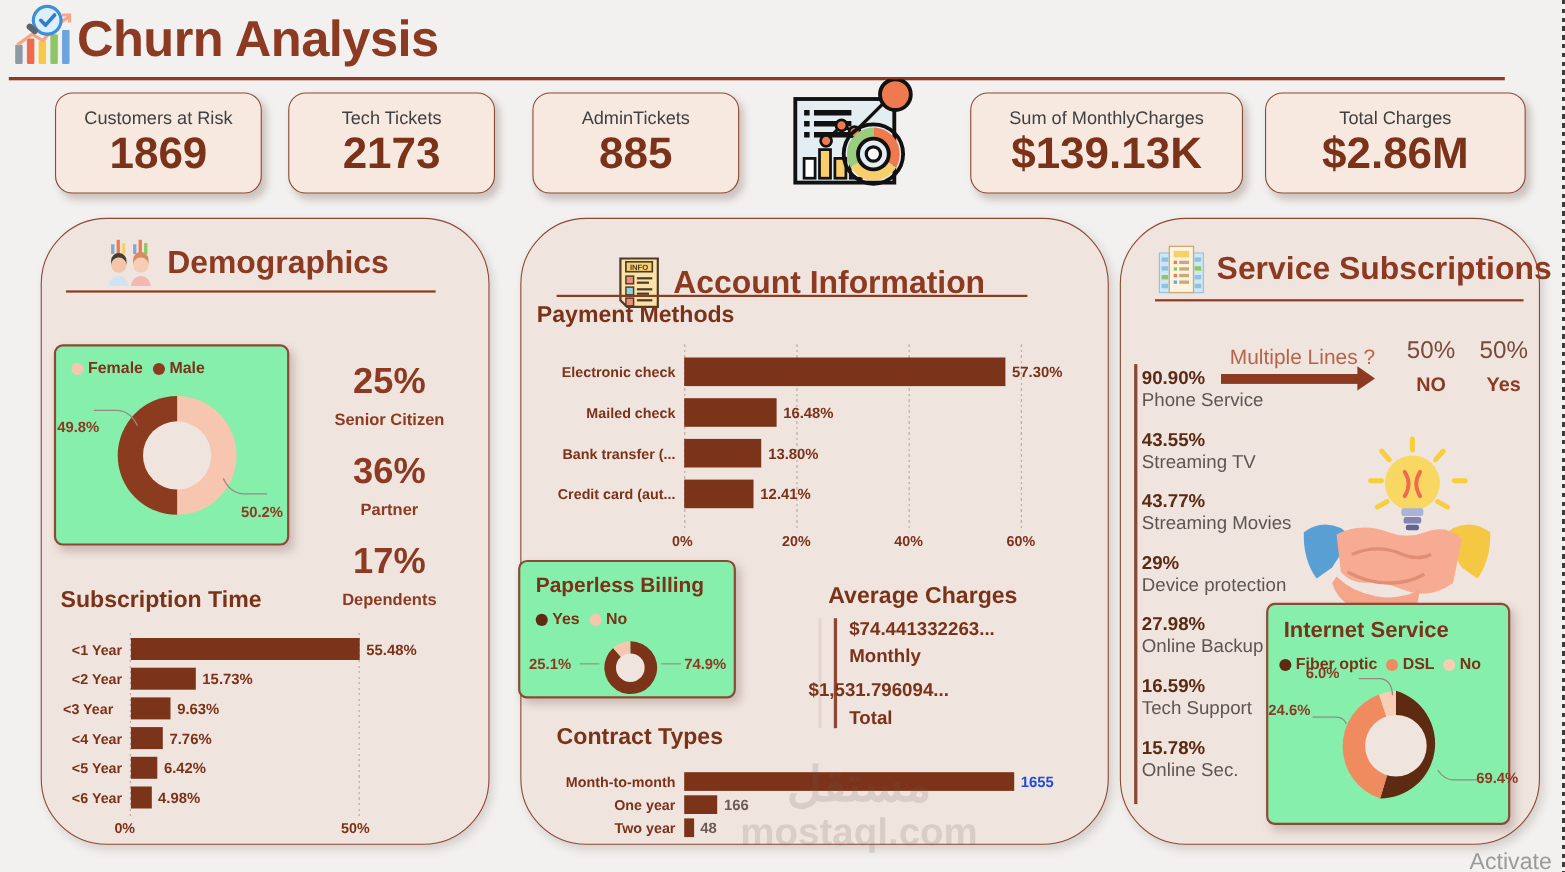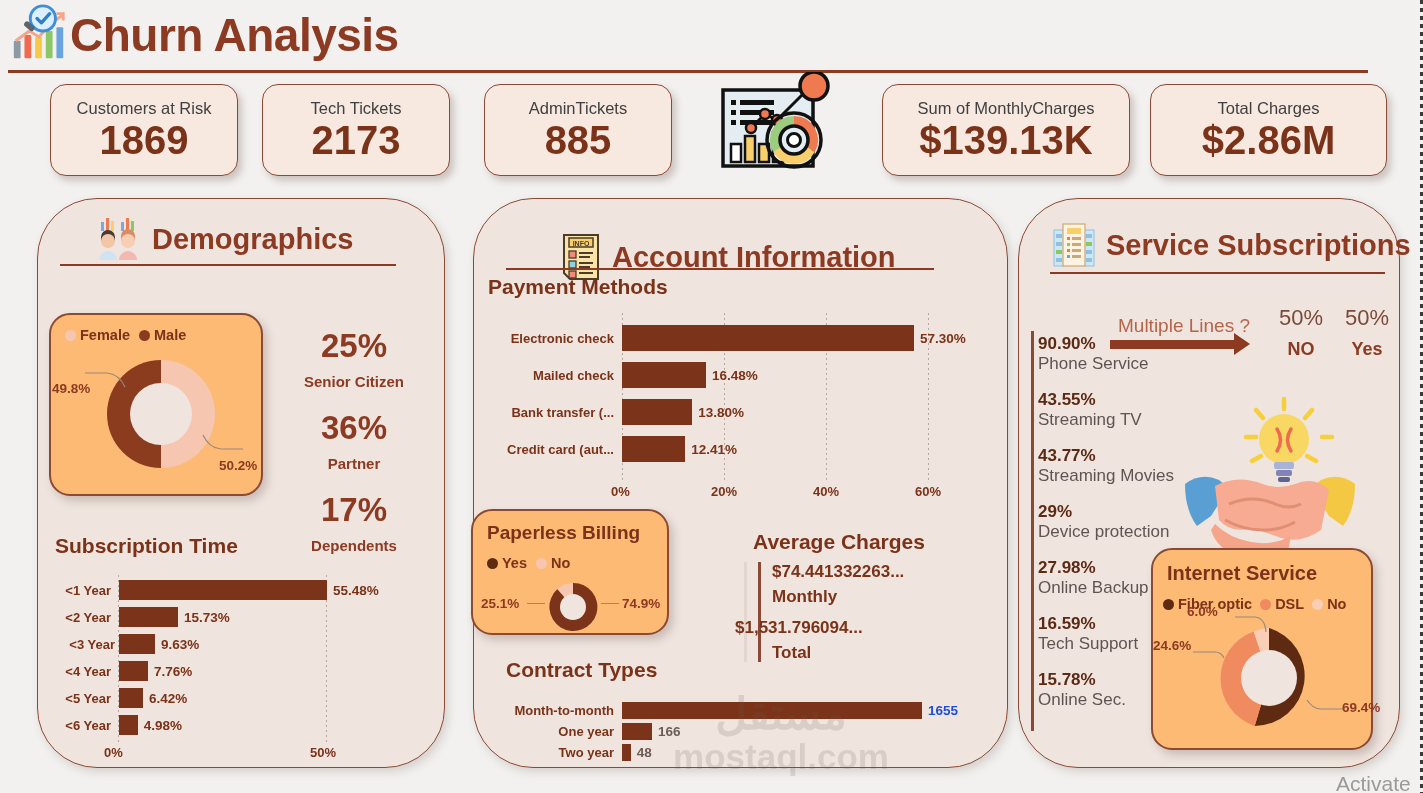--- a/index.html
+++ b/index.html
@@ -81,23 +81,23 @@
   .panel-rule { position: absolute; height: 2px; background: #8c3a22; }
 
   
   .sec-title { position: absolute; font-size: 21px; font-weight: bold; color: #7a3218; }
   .big-pct { position: absolute; font-size: 33px; font-weight: bold; color: #8c3a22; text-align: center; }
   .big-pct-sub { position: absolute; font-size: 15px; font-weight: bold; color: #8c3a22; text-align: center; }
 
   
   .inner-card {
     position: absolute;
-    background: #fdba74;
+    background: #86efac;
     border: 2px solid #8b4a35;
-    border-radius: 21px;
+    border-radius: 8px;
     box-shadow: 4px 5px 8px rgba(120,95,85,0.30);
   }
 
   .legend { position: absolute; display: flex; align-items: center; gap: 9px; }
   .legend-item { display: flex; align-items: center; gap: 4px; font-size: 14.5px; font-weight: bold; color: #7a3218; }
   .dot { width: 11px; height: 11px; border-radius: 50%; display: inline-block; }
 
   .donut-label { position: absolute; font-size: 13.5px; font-weight: bold; color: #8c3a22; white-space: nowrap; }
 
   
@@ -278,21 +278,21 @@
       <div class="bar-val">55.48%</div>
     </div>
     <div class="bar-row" style="left: 53px; top: 607px; width: 360px; height: 20px;">
       <div class="bar-cat" style="width: 66px; padding-right: 8px;">&lt;2 Year</div>
       <div style="height: 20px; display: flex; align-items: center;">
         <div class="bar-fill" style="width: 58.9733px; background: rgb(123, 52, 25);"></div>
       </div>
       <div class="bar-val">15.73%</div>
     </div>
     <div class="bar-row" style="left: 53px; top: 634px; width: 360px; height: 20px;">
-      <div class="bar-cat" style="width: 66px; padding-right: 4px;">&lt;3 Year</div>
+      <div class="bar-cat" style="width: 66px; padding-right: 16px;">&lt;3 Year</div>
       <div style="height: 20px; display: flex; align-items: center;">
         <div class="bar-fill" style="width: 36.1038px; background: rgb(123, 52, 25);"></div>
       </div>
       <div class="bar-val">9.63%</div>
     </div>
     <div class="bar-row" style="left: 53px; top: 661px; width: 360px; height: 20px;">
       <div class="bar-cat" style="width: 66px; padding-right: 8px;">&lt;4 Year</div>
       <div style="height: 20px; display: flex; align-items: center;">
         <div class="bar-fill" style="width: 29.093px; background: rgb(123, 52, 25);"></div>
       </div>

